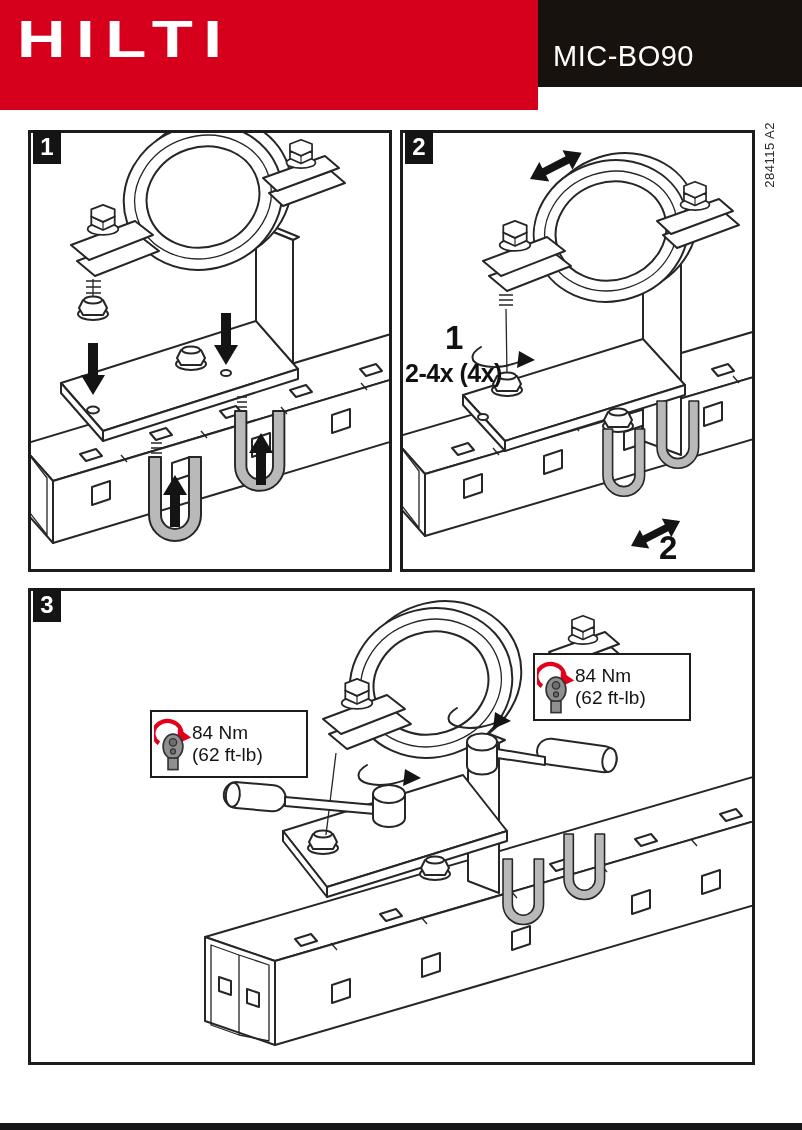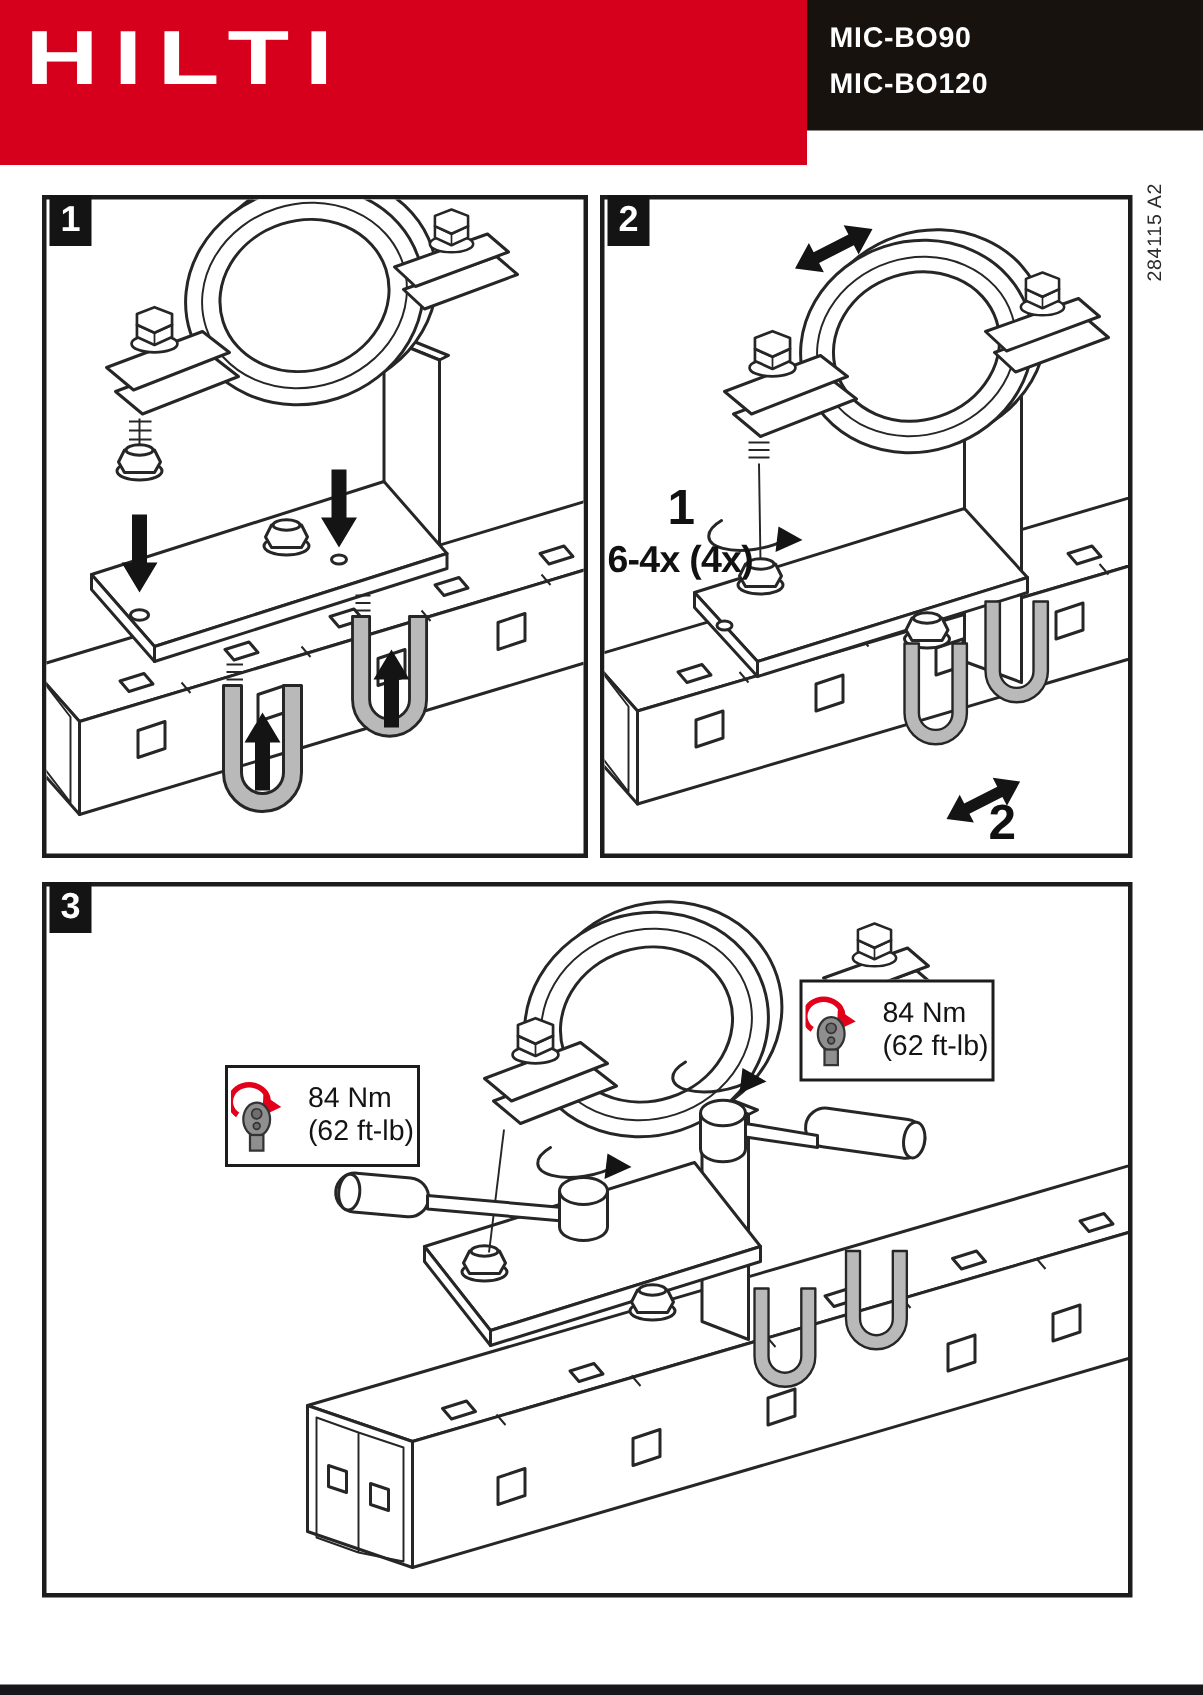--- a/index.html
+++ b/index.html
@@ -8,21 +8,21 @@
     position: relative; width: 802px; height: 1130px;
     background: #ffffff; overflow: hidden;
     font-family: "Liberation Sans", sans-serif; color:#141414;
   }
   
   .hdr-red { position:absolute; left:0; top:0; width:538px; height:110px; background:#D6001C; }
   .logo { position:absolute; left:17px; top:14px; color:#fff; font-size:58px; font-weight:900;
           letter-spacing:9px; line-height:1; transform:scale(1.16,0.88); transform-origin:left top; }
   .hdr-black { position:absolute; left:538px; top:0; width:264px; height:87px; background:#18120F;
                color:#fff; padding:10px 0 0 15px; }
-  .model { font-size:19px; font-weight:700; line-height:31px; letter-spacing:0.5px; }
+  .model { font-size:29px; font-weight:400; line-height:31px; letter-spacing:0.5px;margin-top:31px; }
   .doc-code { position:absolute; left:762px; top:122px; writing-mode:vertical-rl;
               transform:rotate(180deg); font-size:13px; color:#2a2a2a; letter-spacing:0.5px; }
   
   .panel { position:absolute; background:#fff; border:3px solid #1C1C1C; }
   #p1 { left:28px;  top:130px; width:364px; height:442px; }
   #p2 { left:400px; top:130px; width:355px; height:442px; }
   #p3 { left:28px;  top:588px; width:727px; height:477px; }
   .badge { position:absolute; top:-3px; left:2px; width:28px; height:34px; background:#141414;
            color:#fff; font-size:24px; font-weight:700; display:flex; align-items:center;
            justify-content:center; z-index:5; }
@@ -32,21 +32,21 @@
   .thin { fill:none; stroke:#262626; stroke-width:1.3; stroke-linejoin:round; }
   .ln2  { fill:none; stroke:#262626; stroke-width:2; stroke-linecap:round; }
   .gray { fill:#B9B9B9; stroke:#262626; stroke-width:2; stroke-linejoin:round; }
   .blk  { fill:#141414; stroke:none; }
   
   .ann { position:absolute; color:#111; font-weight:800; z-index:4; }
   #ann-step1 { left:42px;  top:186px; font-size:33px; }
   #ann-reps  { left:2px;   top:226px; font-size:25px; letter-spacing:-0.5px; }
   #ann-step2 { left:256px; top:396px; font-size:33px; }
   
-  .torque { position:absolute; display:flex; align-items:center; gap:17px; width:130px; height:68px;
+  .torque { position:absolute; display:flex; align-items:center; gap:0; width:158px; height:68px;
             background:#fff; border:2px solid #1C1C1C; padding:1px 2px; z-index:4; }
   #tq1 { left:119px; top:119px; }
   #tq2 { left:502px; top:62px; }
   .torque .txt { font-size:19px; line-height:1.16; color:#141414; white-space:nowrap; }
   .footer-rule { position:absolute; left:0; top:1123px; width:802px; height:7px; background:#17171B; }
 </style>
 </head>
 <body>
 
 <div class="page">
@@ -139,21 +139,21 @@
         <path class="thin" d="M206,264 h10 M206,269 h10 M206,274 h10"></path>
       </g>
       <path class="blk" transform="translate(144,342)" d="M0,0 L-12,20 L-5,20 L-5,52 L5,52 L5,20 L12,20 Z"></path>
       <path class="blk" transform="translate(230,300)" d="M0,0 L-12,20 L-5,20 L-5,52 L5,52 L5,20 L12,20 Z"></path>
     </svg>
   </section>
 
   <section class="panel" id="p2">
     <div class="badge">2</div>
     <div class="ann" id="ann-step1">1</div>
-    <div class="ann" id="ann-reps">6-4x (4x)</div>
+    <div class="ann" id="ann-reps">2-4x (4x)</div>
     <div class="ann" id="ann-step2">2</div>
     <svg class="scene" viewBox="0 0 349 436">
       <defs>
         <g id="p2b">
             <ellipse class="ln" cx="0" cy="9" rx="17" ry="6.5"></ellipse>
             <path class="ln" d="M-13,-5 L-13,4 L0,10 L13,4 L13,-5 L0,1 Z"></path>
             <path class="ln" d="M-13,-13 L0,-18 L13,-13 L13,-5 L0,1 L-13,-5 Z"></path>
             <path class="thin" d="M0,1 V10"></path>
           </g>
         <g id="p2n">

